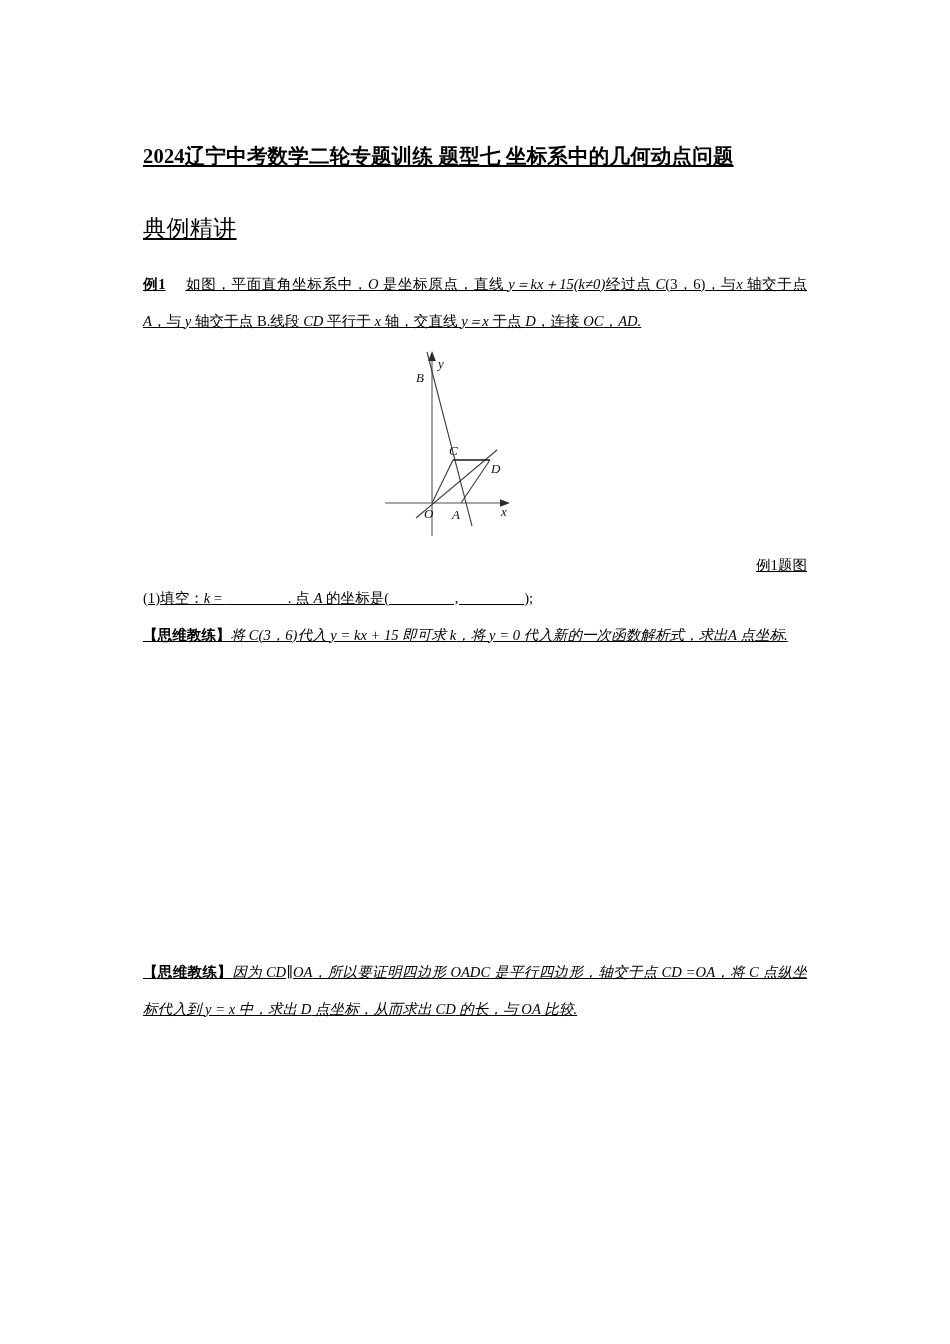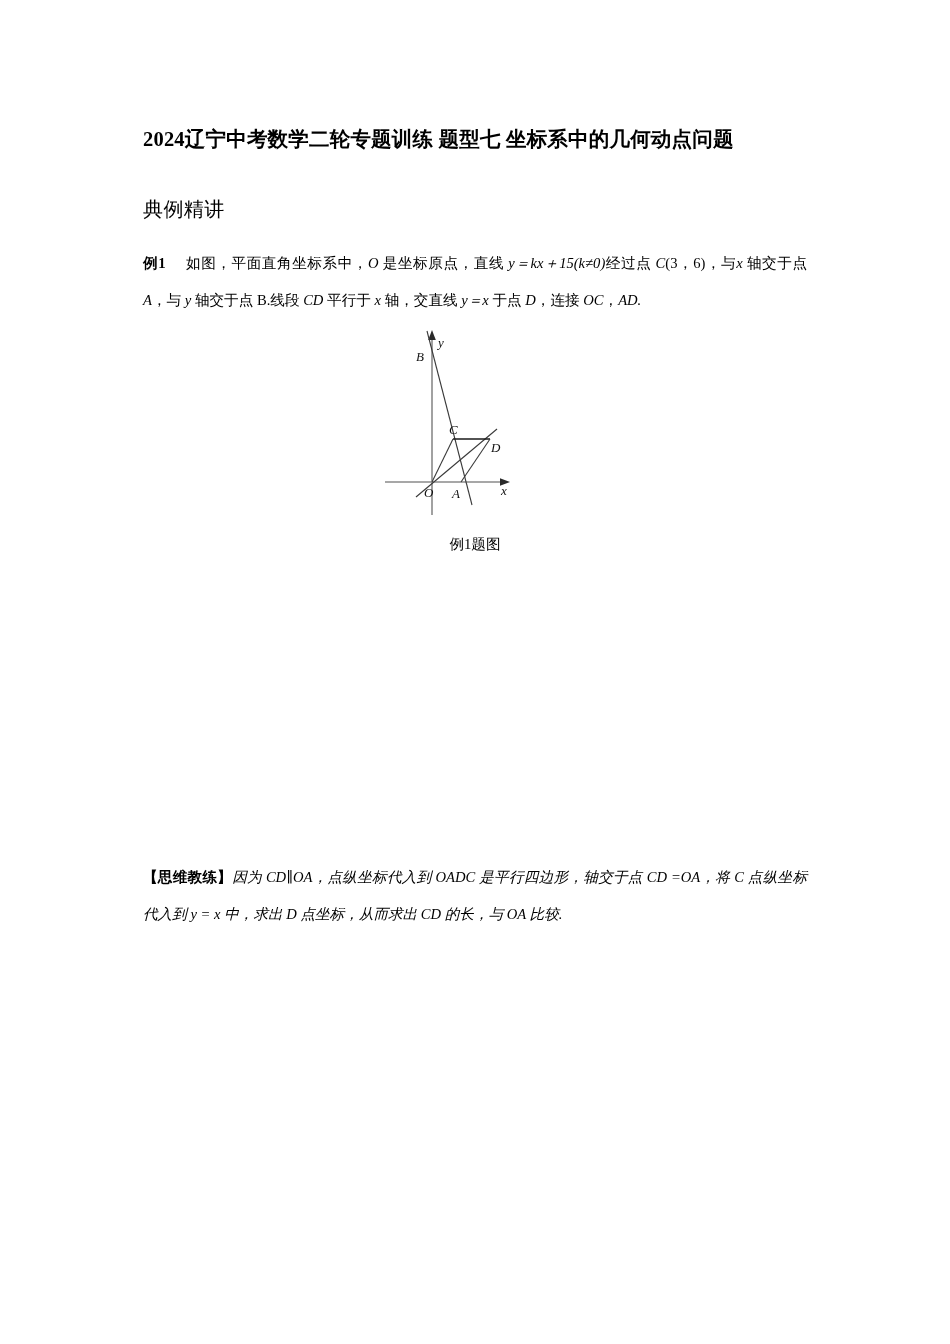--- a/index.html
+++ b/index.html
@@ -14,40 +14,41 @@
     font-family: "Liberation Serif", "DejaVu Serif", serif;
     color: #000000;
     overflow: hidden;
   }
   .page {
     position: absolute;
     left: 0; top: 0;
     width: 950px;
     height: 1344px;
     box-sizing: border-box;
-    padding: 0 143px;
+    padding: 17px 143px;
+    text-decoration: underline;
   }
 
   
   .doc-title {
     margin: 0;
     padding-top: 126px;
     font-size: 20.5px;
     font-weight: bold;
     line-height: 1.35;
     letter-spacing: 0.2px;
     font-family: "Liberation Serif", "DejaVu Serif", serif;
     white-space: nowrap;
   }
 
   
   .section-heading {
     margin: 0;
     padding-top: 42px;
-    font-size: 20px;
+    font-size: 23px;
     font-weight: 400;
     font-family: "Liberation Sans", "DejaVu Sans", sans-serif;
     letter-spacing: 0.4px;
   }
 
   
   .para {
     margin: 0;
     font-size: 14.6px;
     line-height: 37px;
@@ -79,21 +80,21 @@
   
   .figure-wrap {
     margin: 0;
     padding-top: 6px;
     text-align: center;
   }
   .figure-svg { display: block; margin: 0 auto; }
   .figure-caption {
     margin: 0;
     padding-top: 4px;
-    text-align: center;
+    text-align: right;
     font-size: 14.6px;
     line-height: 30px;
     font-family: "Liberation Serif", "DejaVu Serif", serif;
   }
 
   .gap-block { height: 300px; }
 
   .q2-wrap { padding-top: 0px; }
 </style>
 </head>
@@ -133,24 +134,30 @@
       <text x="116" y="127" font-family="Liberation Serif, DejaVu Serif, serif" font-style="italic" font-size="13" fill="#111">D</text>
       <text x="49" y="172" font-family="Liberation Serif, DejaVu Serif, serif" font-style="italic" font-size="13" fill="#111">O</text>
       <text x="77" y="173" font-family="Liberation Serif, DejaVu Serif, serif" font-style="italic" font-size="13" fill="#111">A</text>
       <text x="126" y="170" font-family="Liberation Serif, DejaVu Serif, serif" font-style="italic" font-size="13" fill="#111">x</text>
       <text x="63" y="22" font-family="Liberation Serif, DejaVu Serif, serif" font-style="italic" font-size="13" fill="#111">y</text>
     </svg>
   </div>
 
   <p class="figure-caption">例1题图</p>
 
+  <p class="para">
+    <span>(1)</span><span>填空：</span><span class="ital">k</span><span> = </span><span class="blank-s"></span><span>.  点 </span><span class="ital">A</span><span> 的坐标是(</span><span class="blank-m"></span><span> , </span><span class="blank-m"></span><span>);</span>
+  </p>
 
+  <p class="para coach">
+    <span class="tag">【思维教练】</span><span>将 </span><span>C</span><span>(3，6)代入 </span><span>y = kx + 15</span><span> 即可求 </span><span>k</span><span>，将 </span><span>y = 0</span><span> 代入新的一次函数解析式，求出</span><span>A</span><span> 点坐标.</span>
+  </p>
 
   <div class="gap-block"></div>
 
   <div class="q2-wrap">
 
     <p class="para coach">
-      <span class="tag">【思维教练】</span><span>因为 </span><span>CD∥OA</span><span>，点纵坐标代入到 </span><span>OADC</span><span> 是平行四边形，轴交于点 </span><span>CD</span><span> =</span><span>OA</span><span>，将 </span><span>C</span><span> 点纵坐标代入到 </span><span>y = x</span><span> 中，求出 </span><span>D</span><span> 点坐标，从而求出 </span><span>CD</span><span> 的长，与 </span><span>OA</span><span> 比较.</span>
+      <span class="tag">【思维教练】</span><span>因为 </span><span>CD∥OA</span><span>，所以要证明四边形 </span><span>OADC</span><span> 是平行四边形，轴交于点 </span><span>CD</span><span> =</span><span>OA</span><span>，将 </span><span>C</span><span> 点纵坐标代入到 </span><span>y = x</span><span> 中，求出 </span><span>D</span><span> 点坐标，从而求出 </span><span>CD</span><span> 的长，与 </span><span>OA</span><span> 比较.</span>
     </p>
   </div>
 
 </div>
 
 </body></html>

